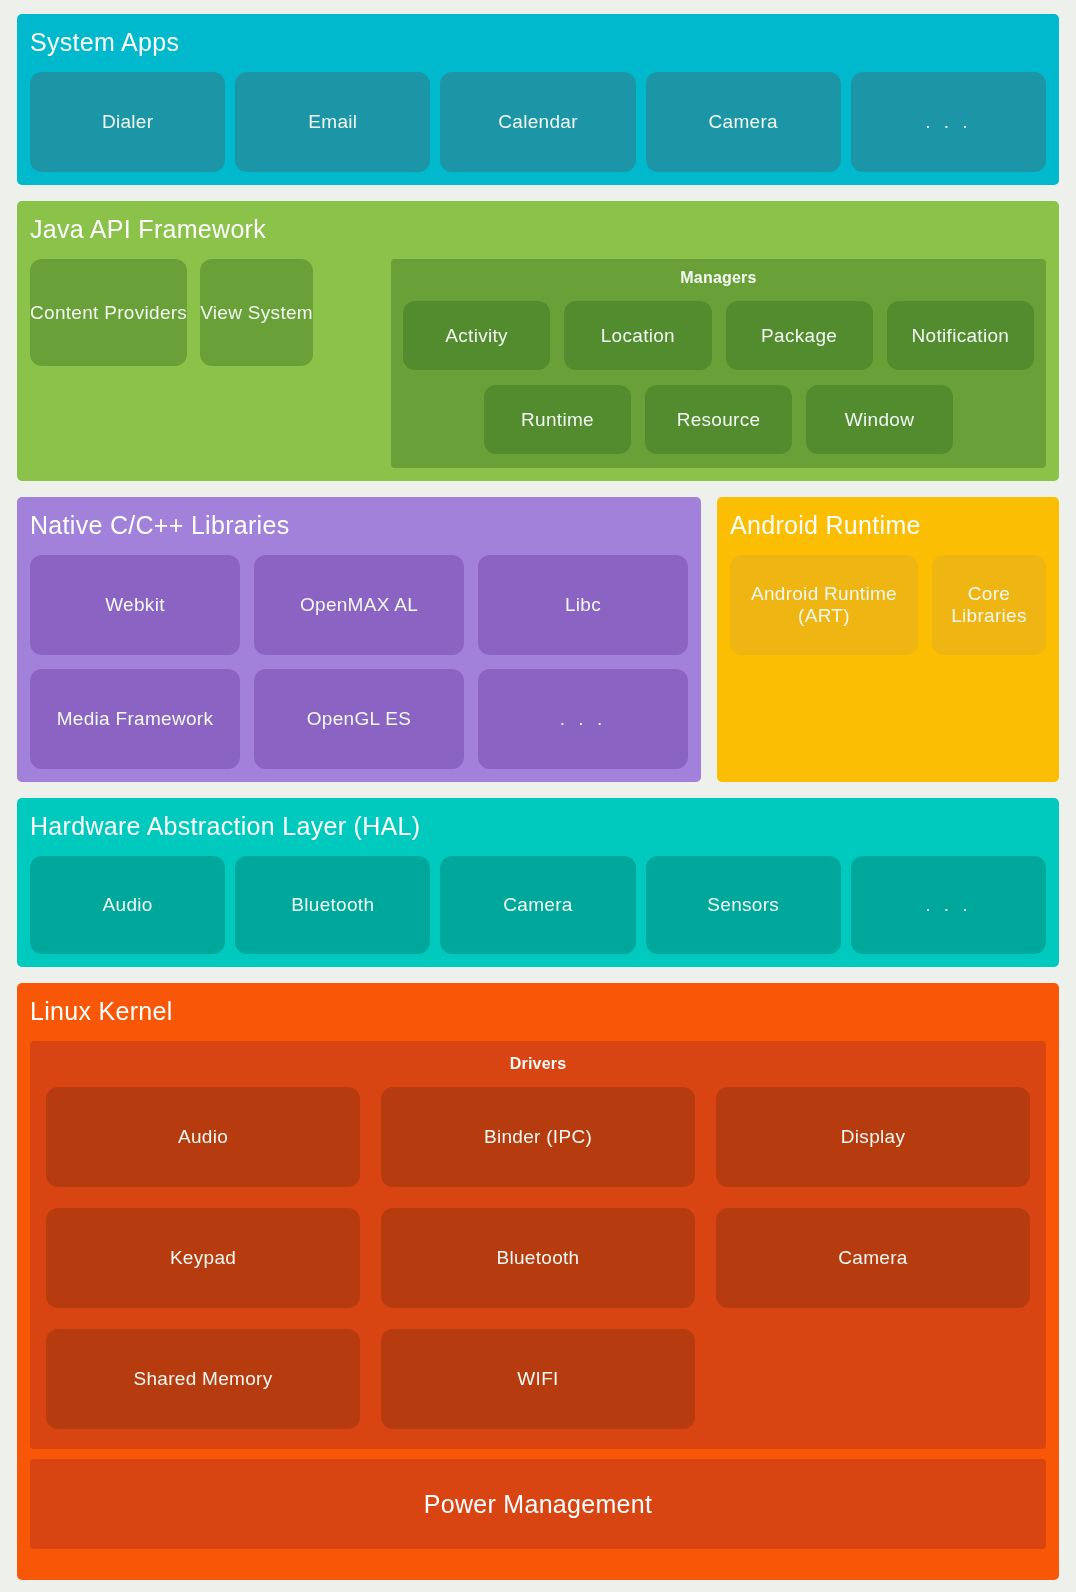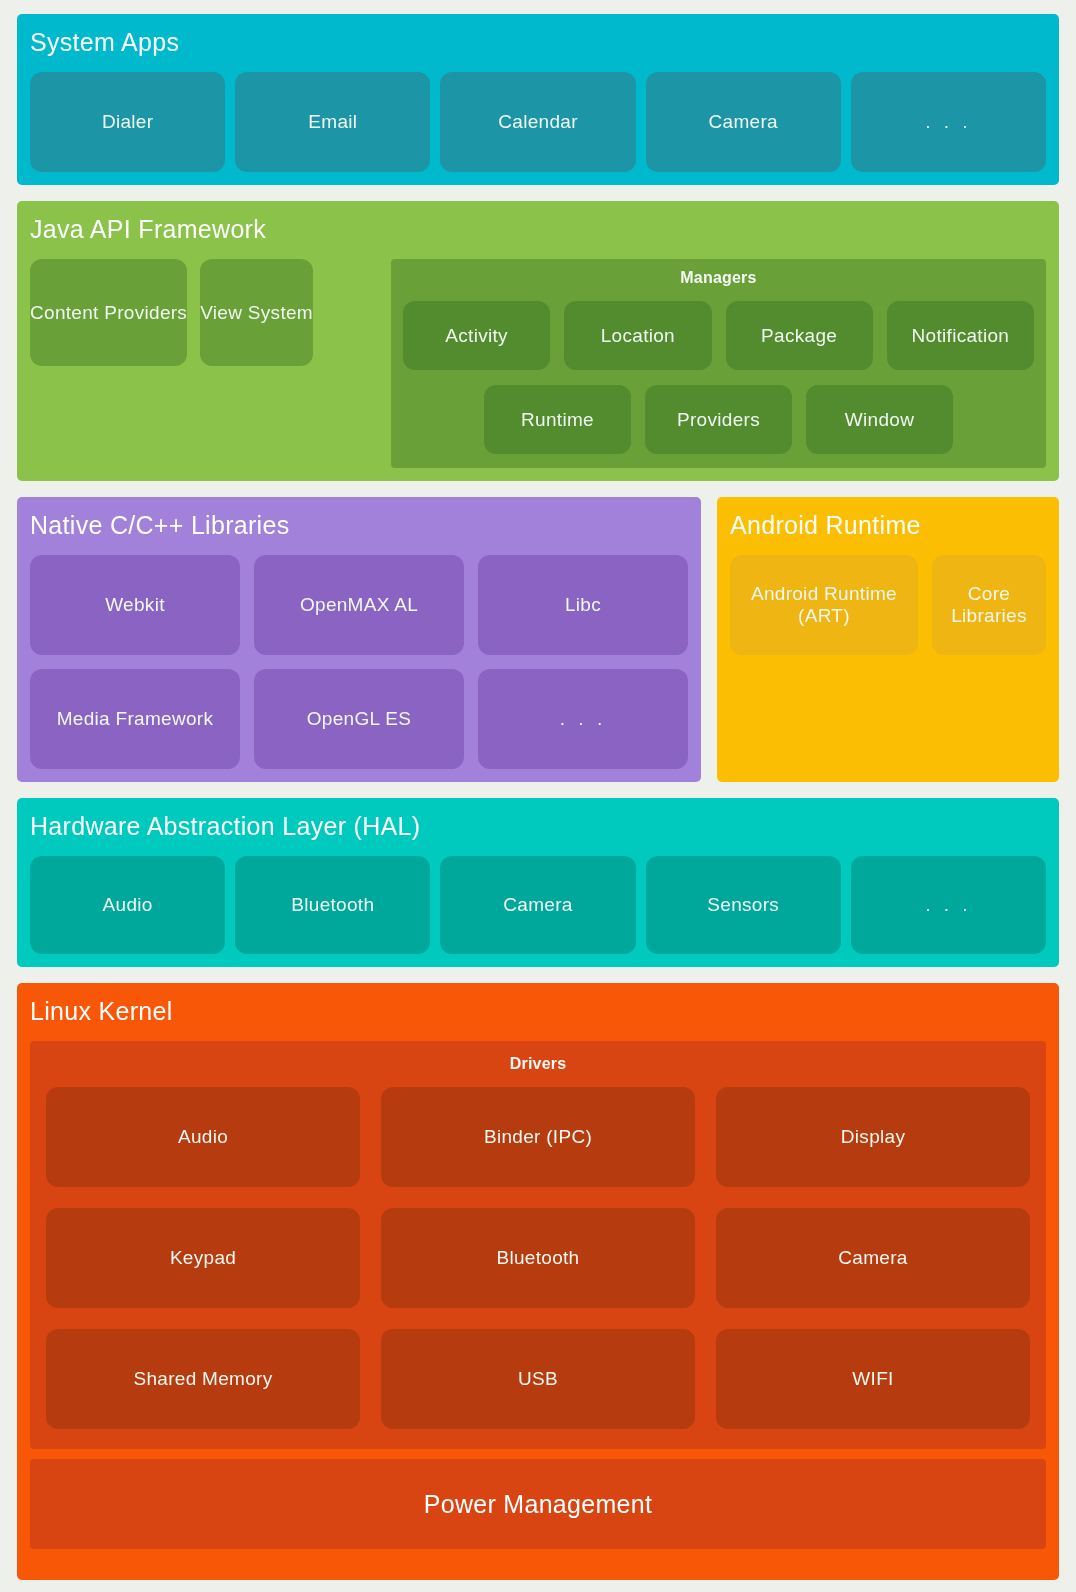--- a/index.html
+++ b/index.html
@@ -94,21 +94,21 @@
       <div class="managers">
         <h3 class="panel-title">Managers</h3>
         <div class="mrow">
           <div class="box">Activity</div>
           <div class="box">Location</div>
           <div class="box">Package</div>
           <div class="box">Notification</div>
         </div>
         <div class="mrow mrow2">
           <div class="box">Runtime</div>
-          <div class="box">Providers</div>
+          <div class="box">Resource</div>
           <div class="box">Window</div>
         </div>
       </div>
     </div>
   </section>
 
   <div class="split">
     <section class="layer native">
       <h2 class="layer-title">Native C/C++ Libraries</h2>
       <div class="grid">
@@ -145,21 +145,20 @@
     <div class="drivers">
       <h3 class="panel-title">Drivers</h3>
       <div class="dgrid">
         <div class="box">Audio</div>
         <div class="box">Binder (IPC)</div>
         <div class="box">Display</div>
         <div class="box">Keypad</div>
         <div class="box">Bluetooth</div>
         <div class="box">Camera</div>
         <div class="box">Shared Memory</div>
-        <div class="box">USB</div>
         <div class="box">WIFI</div>
       </div>
     </div>
     <div class="power">
       <span>Power Management</span>
     </div>
   </section>
 
 </div>
 

